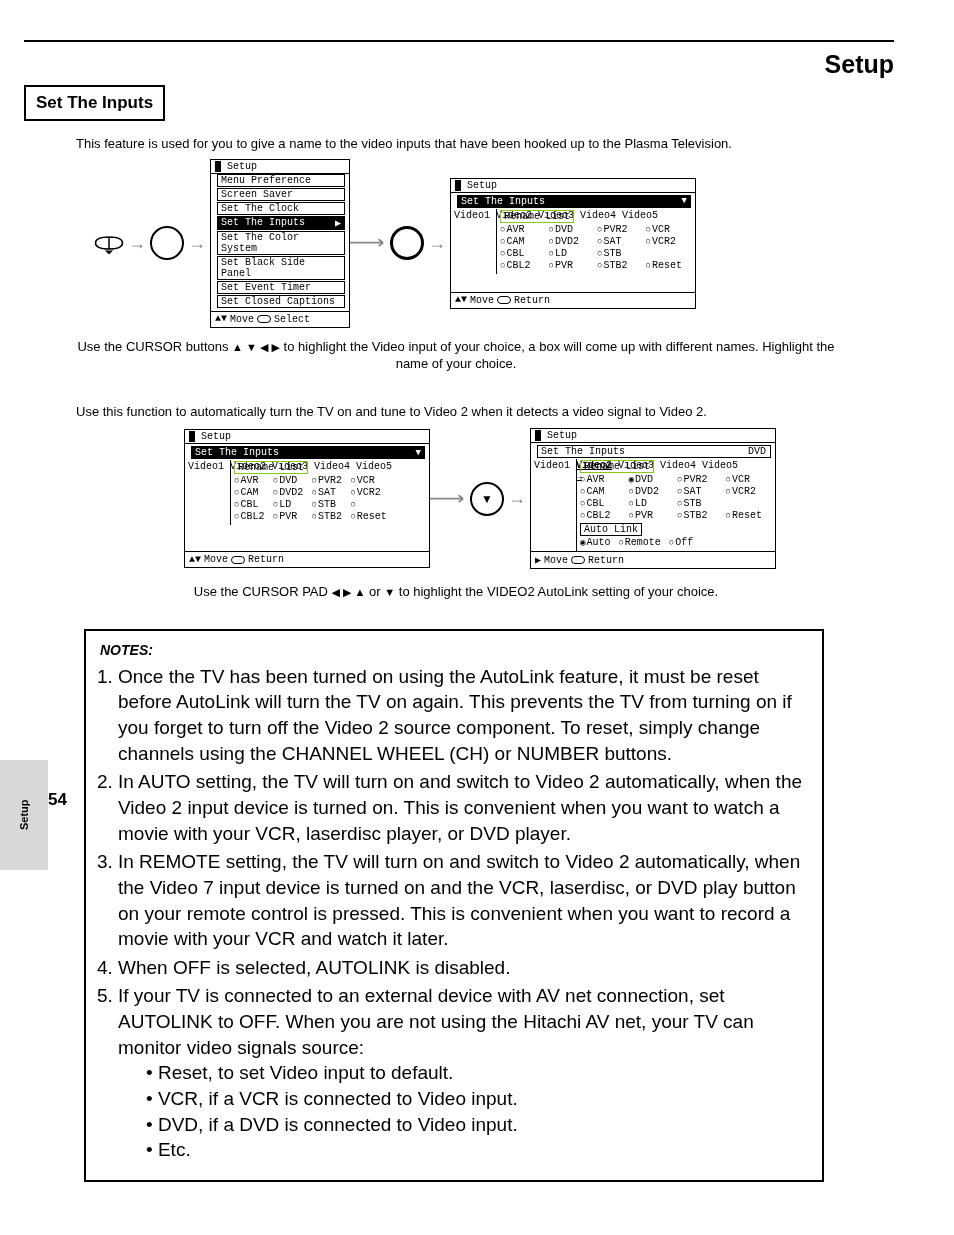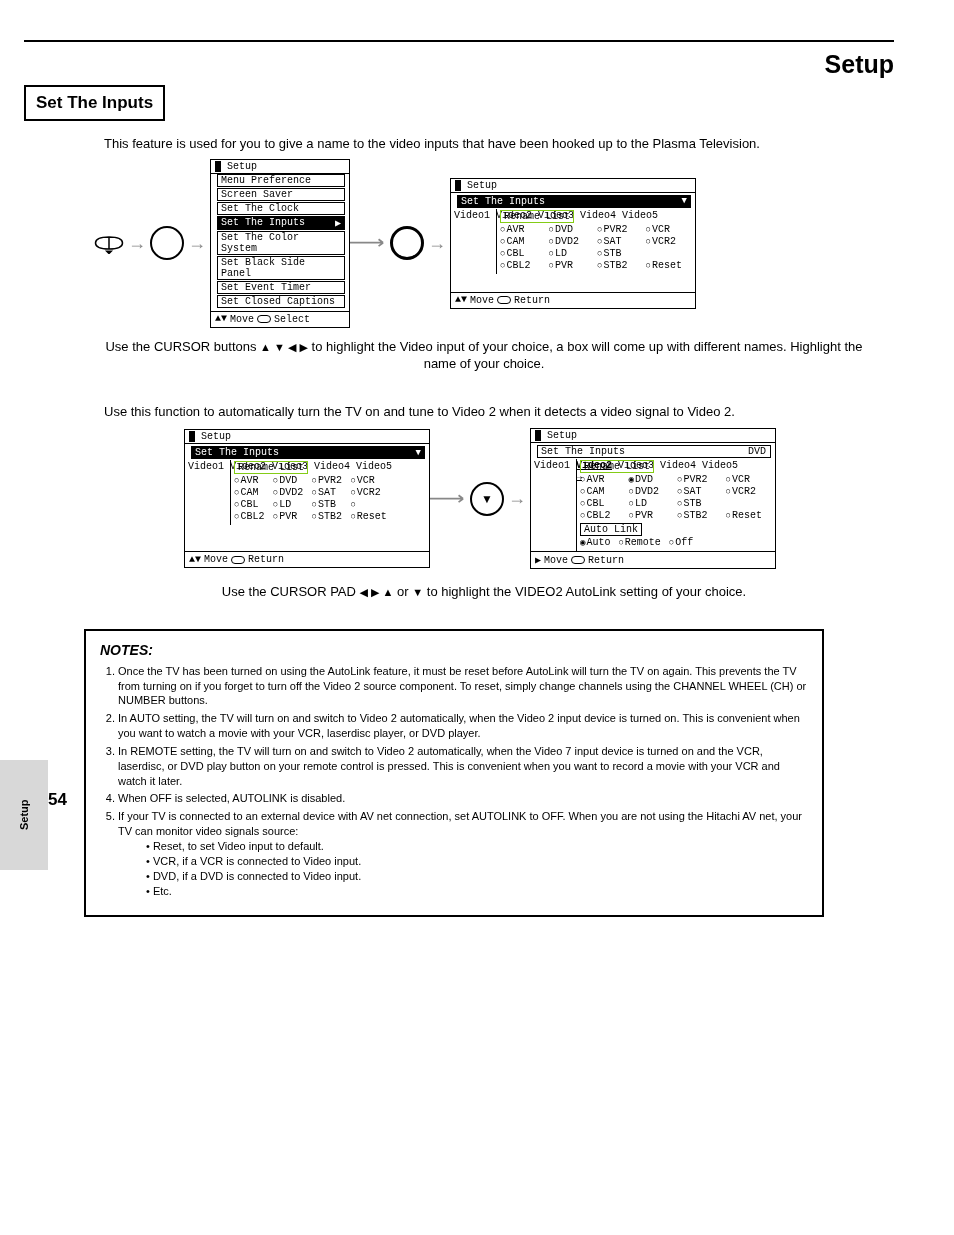--- a/index.html
+++ b/index.html
@@ -22,21 +22,21 @@
   .sec-header {
     border: 2px solid #000;
     display: inline-block;
     padding: 6px 10px;
     font-weight: bold;
     font-size: 17px;
     margin-bottom: 14px;
   }
   .row-flex { display: flex; align-items: center; }
   .txt { font-size: 13px; line-height: 1.35; }
-  .indent { margin-left: 80px; }
+  .indent { margin-left: 52px; }
   .body-para { width: 760px; }
   .page-num {
     position: absolute;
     left: 48px;
     top: 790px;
     font-size: 17px;
     font-weight: bold;
   }
   .side-tab {
     position: absolute;
@@ -54,21 +54,21 @@
     transform: rotate(180deg);
   }
   .notes-box {
     border: 2px solid #000;
     margin: 28px 0 10px 60px;
     width: 740px;
     padding: 10px 14px 14px 14px;
   }
   .notes-label { font-weight: bold; font-style: italic; font-size: 14px; margin-bottom: 6px; display:inline-block;}
   .notes-box ol { margin: 0 0 0 18px; padding: 0; }
-  .notes-box li { font-size: 11px; line-height: 1.35; margin-bottom: 3px; }
+  .notes-box li { font-size: 19px; line-height: 1.35; margin-bottom: 3px; }
   .notes-box li .sub { margin-left: 28px; display:block; }
 
   
   .osd {
     border: 1px solid #000;
     font-family: "Courier New", monospace;
     font-size: 10px;
     background:#fff;
     display:inline-block;
   }

